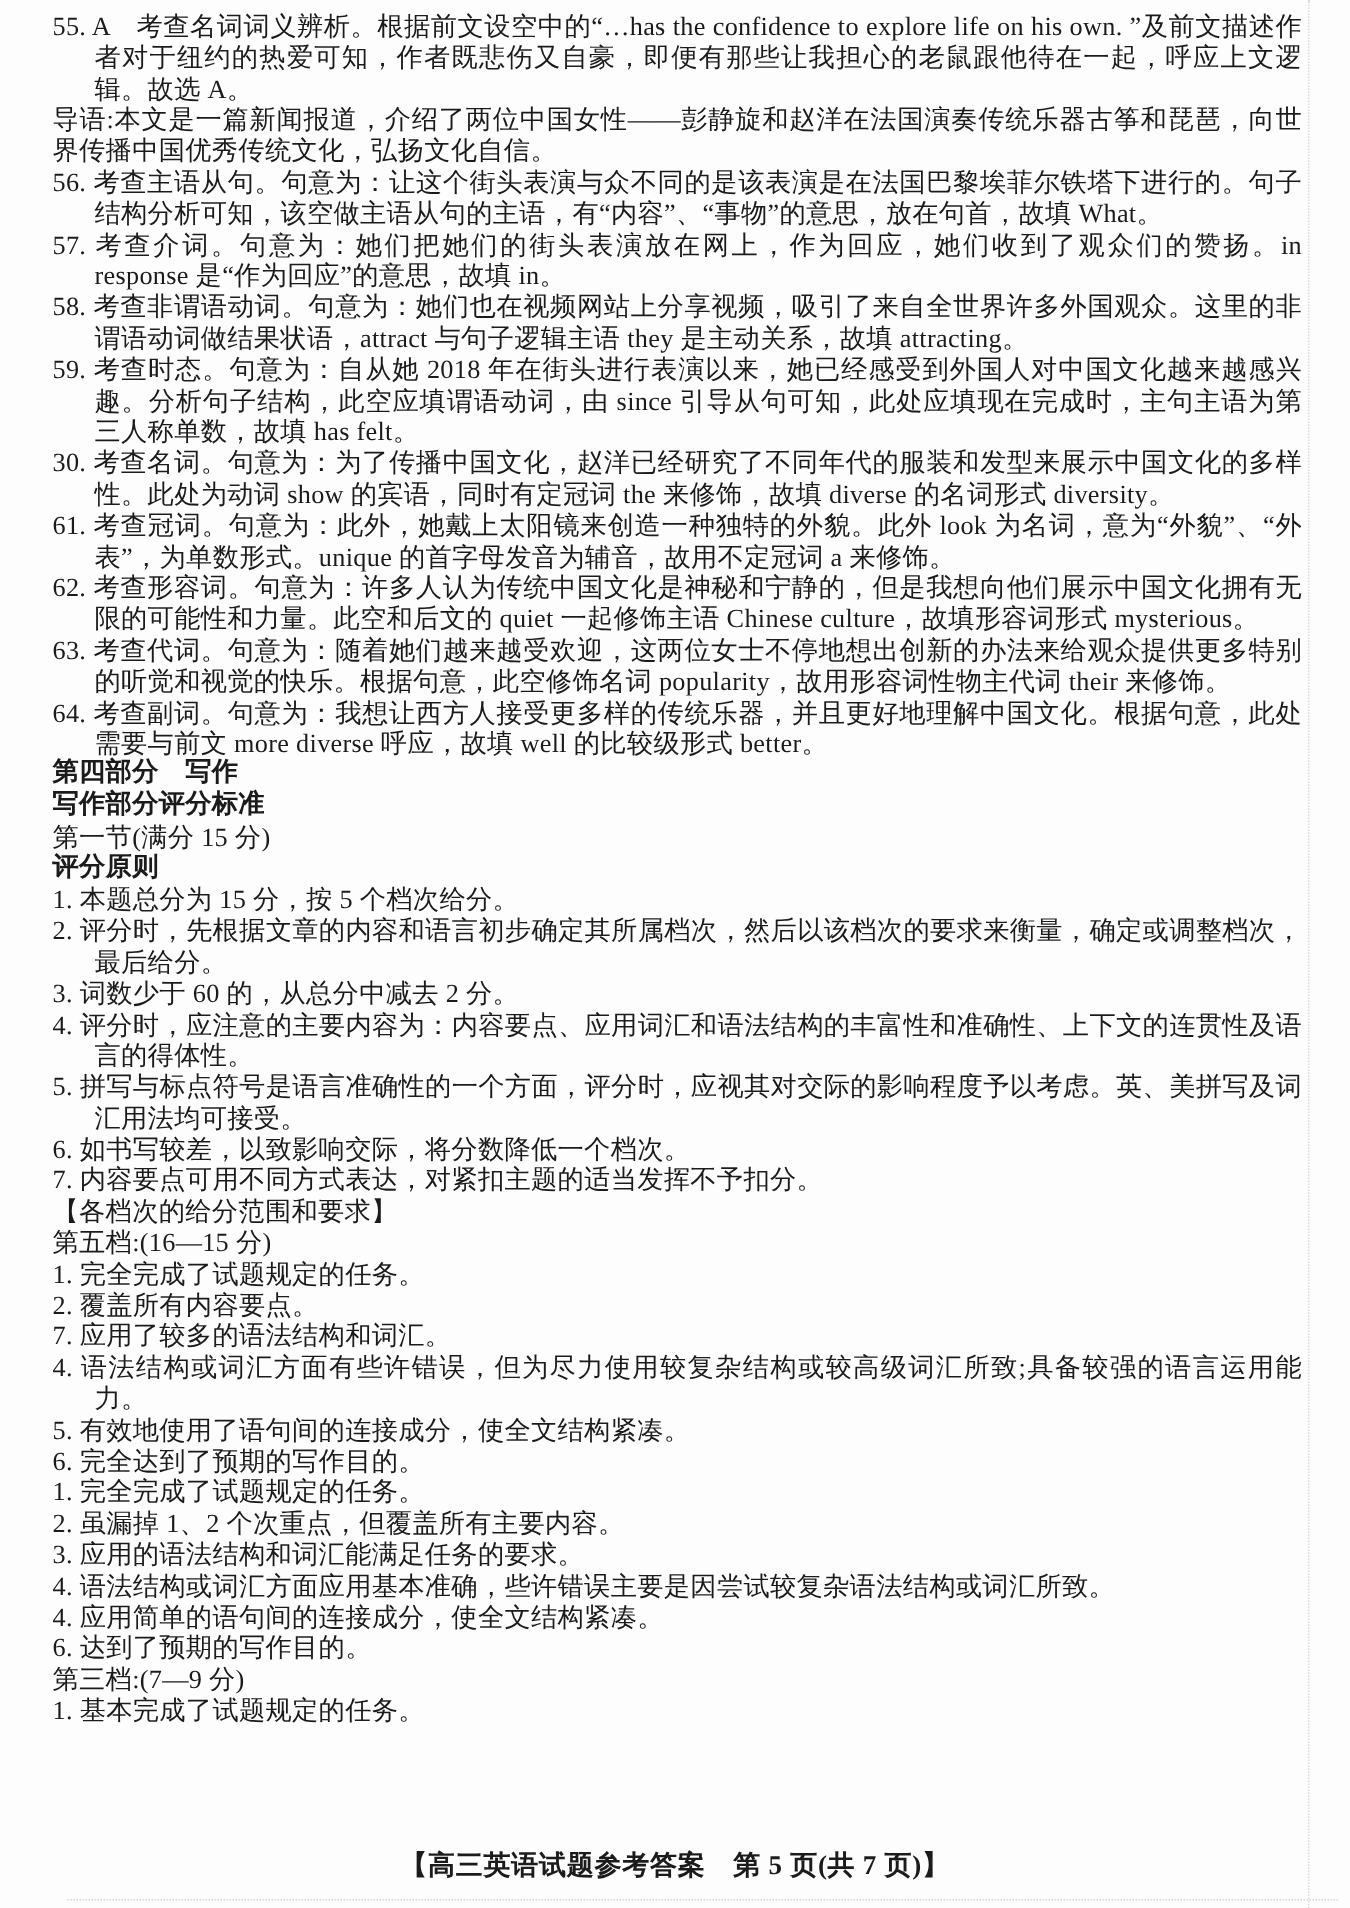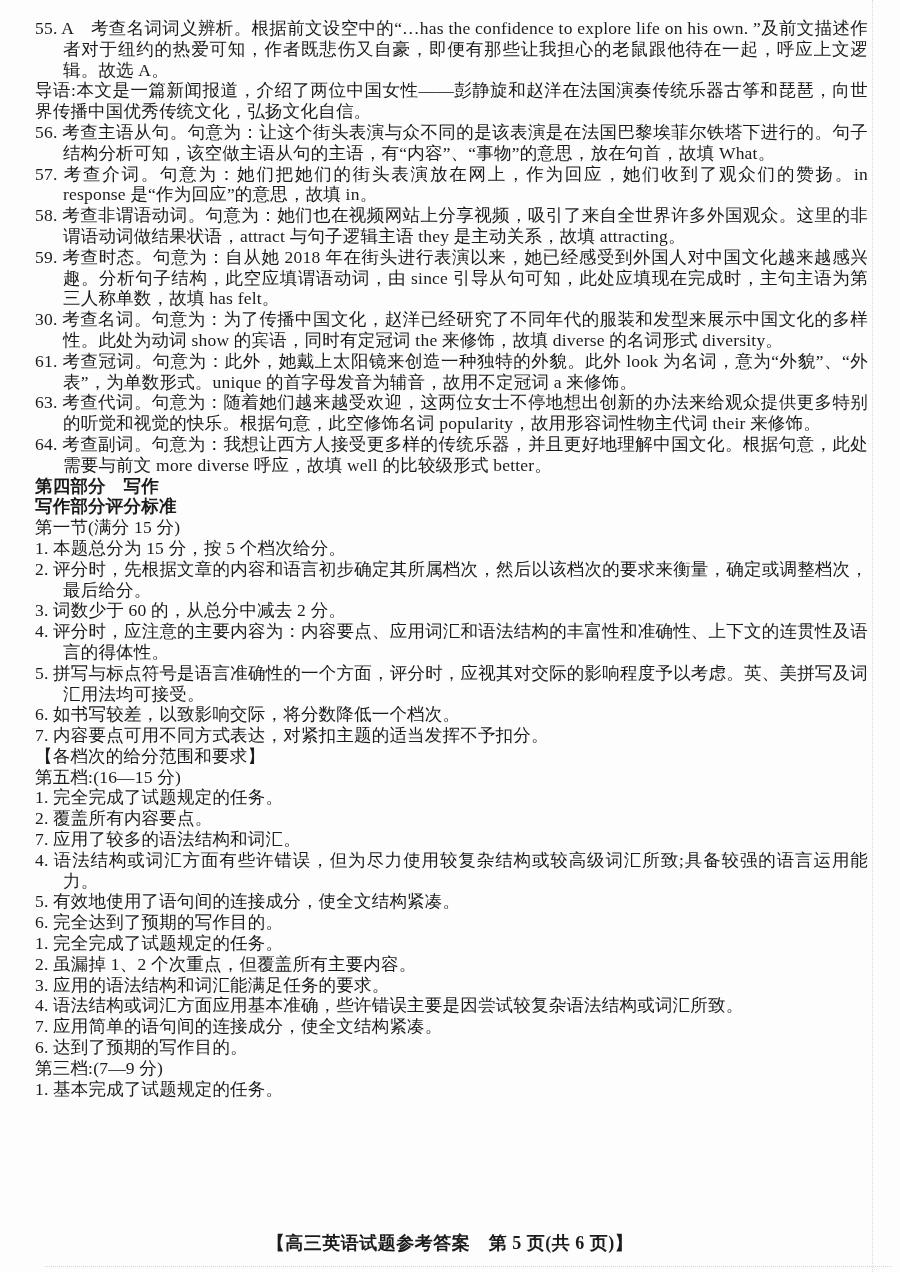--- a/index.html
+++ b/index.html
@@ -9,36 +9,36 @@
     height: 1272px;
     margin: 0 auto;
     background: #fdfdfd;
     overflow: hidden;
     font-family: "Liberation Serif", "DejaVu Serif", serif;
     color: #1b1b1b;
   }
   #doc-body {
     position: absolute;
     left: 35px;
-    top: 18px;
+    top: 7px;
     width: 833px;
   }
   #doc-body p {
     margin: 0;
     font-size: 17.5px;
     line-height: 20.8px;
     text-align: justify;
     letter-spacing: 0.2px;
   }
   #doc-body p.hang {
     padding-left: 28px;
     text-indent: -28px;
   }
   #doc-body p.hei {
-    font-family: Liberation Serif, serif;
+    font-family: Liberation Mono, monospace;
     font-weight: bold;
   }
   #page-footer {
     position: absolute;
     left: 0;
     right: 0;
     top: 1231px;
     text-align: center;
     font-size: 18px;
     font-weight: bold;
@@ -67,45 +67,47 @@
 <div id="page">
   <div id="doc-body">
       <p class="hang">55. A　考查名词词义辨析。根据前文设空中的“…has the confidence to explore life on his own. ”及前文描述作者对于纽约的热爱可知，作者既悲伤又自豪，即便有那些让我担心的老鼠跟他待在一起，呼应上文逻辑。故选 A。</p>
       <p>导语:本文是一篇新闻报道，介绍了两位中国女性——彭静旋和赵洋在法国演奏传统乐器古筝和琵琶，向世界传播中国优秀传统文化，弘扬文化自信。</p>
       <p class="hang">56. 考查主语从句。句意为：让这个街头表演与众不同的是该表演是在法国巴黎埃菲尔铁塔下进行的。句子结构分析可知，该空做主语从句的主语，有“内容”、“事物”的意思，放在句首，故填 What。</p>
       <p class="hang">57. 考查介词。句意为：她们把她们的街头表演放在网上，作为回应，她们收到了观众们的赞扬。in response 是“作为回应”的意思，故填 in。</p>
       <p class="hang">58. 考查非谓语动词。句意为：她们也在视频网站上分享视频，吸引了来自全世界许多外国观众。这里的非谓语动词做结果状语，attract 与句子逻辑主语 they 是主动关系，故填 attracting。</p>
       <p class="hang">59. 考查时态。句意为：自从她 2018 年在街头进行表演以来，她已经感受到外国人对中国文化越来越感兴趣。分析句子结构，此空应填谓语动词，由 since 引导从句可知，此处应填现在完成时，主句主语为第三人称单数，故填 has felt。</p>
       <p class="hang">30. 考查名词。句意为：为了传播中国文化，赵洋已经研究了不同年代的服装和发型来展示中国文化的多样性。此处为动词 show 的宾语，同时有定冠词 the 来修饰，故填 diverse 的名词形式 diversity。</p>
       <p class="hang">61. 考查冠词。句意为：此外，她戴上太阳镜来创造一种独特的外貌。此外 look 为名词，意为“外貌”、“外表”，为单数形式。unique 的首字母发音为辅音，故用不定冠词 a 来修饰。</p>
+      <p class="hang">62. 考查形容词。句意为：许多人认为传统中国文化是神秘和宁静的，但是我想向他们展示中国文化拥有无限的可能性和力量。此空和后文的 quiet 一起修饰主语 Chinese culture，故填形容词形式 mysterious。</p>
       <p class="hang">63. 考查代词。句意为：随着她们越来越受欢迎，这两位女士不停地想出创新的办法来给观众提供更多特别的听觉和视觉的快乐。根据句意，此空修饰名词 popularity，故用形容词性物主代词 their 来修饰。</p>
       <p class="hang">64. 考查副词。句意为：我想让西方人接受更多样的传统乐器，并且更好地理解中国文化。根据句意，此处需要与前文 more diverse 呼应，故填 well 的比较级形式 better。</p>
       <p class="hei">第四部分　写作</p>
       <p class="hei">写作部分评分标准</p>
       <p>第一节(满分 15 分)</p>
+      <p class="hei">评分原则</p>
       <p class="hang">1. 本题总分为 15 分，按 5 个档次给分。</p>
       <p class="hang">2. 评分时，先根据文章的内容和语言初步确定其所属档次，然后以该档次的要求来衡量，确定或调整档次，最后给分。</p>
       <p class="hang">3. 词数少于 60 的，从总分中减去 2 分。</p>
       <p class="hang">4. 评分时，应注意的主要内容为：内容要点、应用词汇和语法结构的丰富性和准确性、上下文的连贯性及语言的得体性。</p>
       <p class="hang">5. 拼写与标点符号是语言准确性的一个方面，评分时，应视其对交际的影响程度予以考虑。英、美拼写及词汇用法均可接受。</p>
       <p class="hang">6. 如书写较差，以致影响交际，将分数降低一个档次。</p>
       <p class="hang">7. 内容要点可用不同方式表达，对紧扣主题的适当发挥不予扣分。</p>
       <p>【各档次的给分范围和要求】</p>
       <p>第五档:(16—15 分)</p>
       <p class="hang">1. 完全完成了试题规定的任务。</p>
       <p class="hang">2. 覆盖所有内容要点。</p>
       <p class="hang">7. 应用了较多的语法结构和词汇。</p>
       <p class="hang">4. 语法结构或词汇方面有些许错误，但为尽力使用较复杂结构或较高级词汇所致;具备较强的语言运用能力。</p>
       <p class="hang">5. 有效地使用了语句间的连接成分，使全文结构紧凑。</p>
       <p class="hang">6. 完全达到了预期的写作目的。</p>
       <p class="hang">1. 完全完成了试题规定的任务。</p>
       <p class="hang">2. 虽漏掉 1、2 个次重点，但覆盖所有主要内容。</p>
       <p class="hang">3. 应用的语法结构和词汇能满足任务的要求。</p>
       <p class="hang">4. 语法结构或词汇方面应用基本准确，些许错误主要是因尝试较复杂语法结构或词汇所致。</p>
-      <p class="hang">7. 应用简单的语句间的连接成分，使全文结构紧凑。</p>
+      <p class="hang">4. 应用简单的语句间的连接成分，使全文结构紧凑。</p>
       <p class="hang">6. 达到了预期的写作目的。</p>
       <p>第三档:(7—9 分)</p>
       <p class="hang">1. 基本完成了试题规定的任务。</p>
     </div>
-  <div id="page-footer">【高三英语试题参考答案　第 5 页(共 6 页)】</div>
+  <div id="page-footer">【高三英语试题参考答案　第 5 页(共 7 页)】</div>
   <div class="scan-edge-v"></div>
   <div class="scan-edge-h"></div>
 </div>
 
 </body></html>

